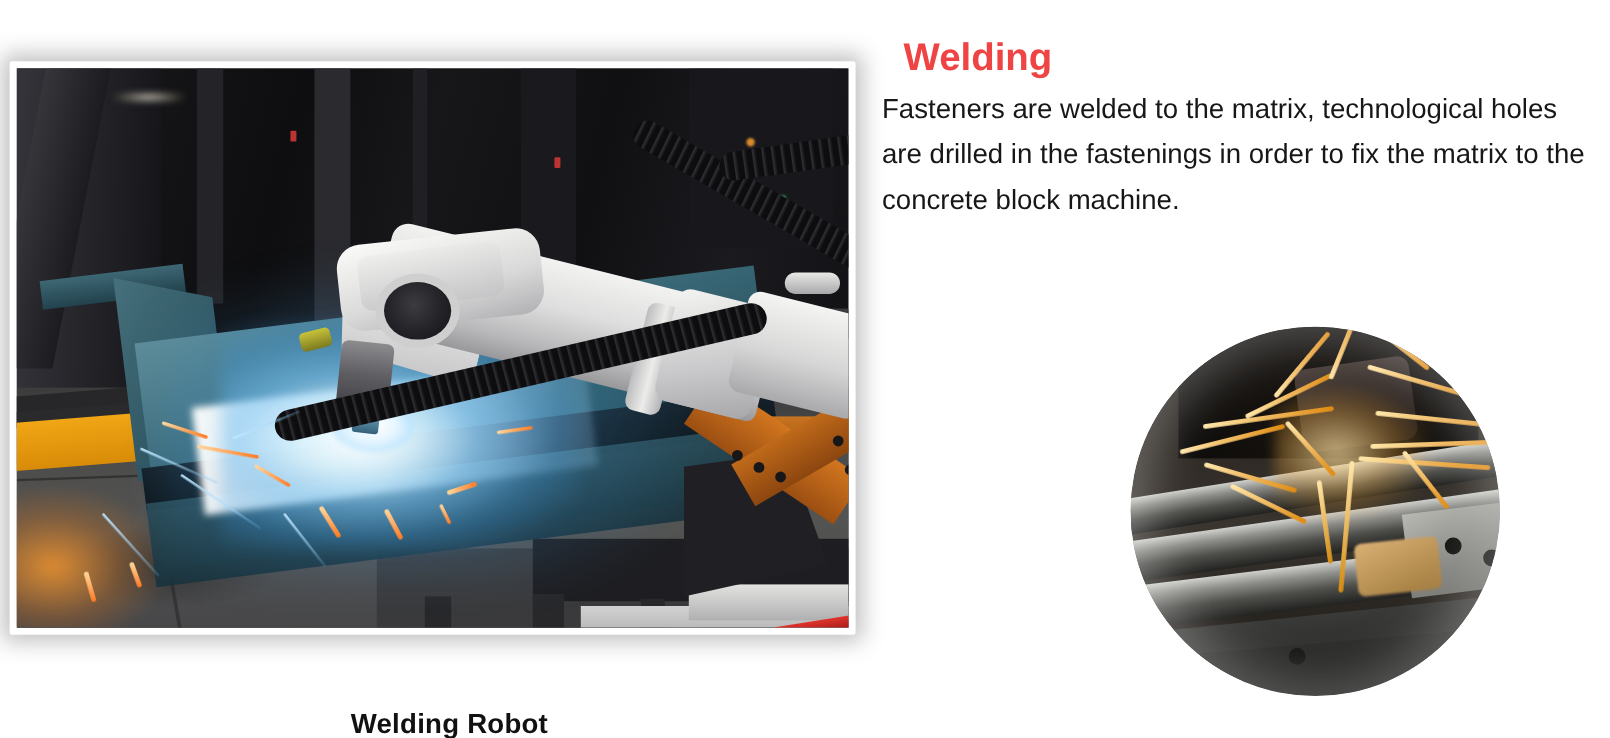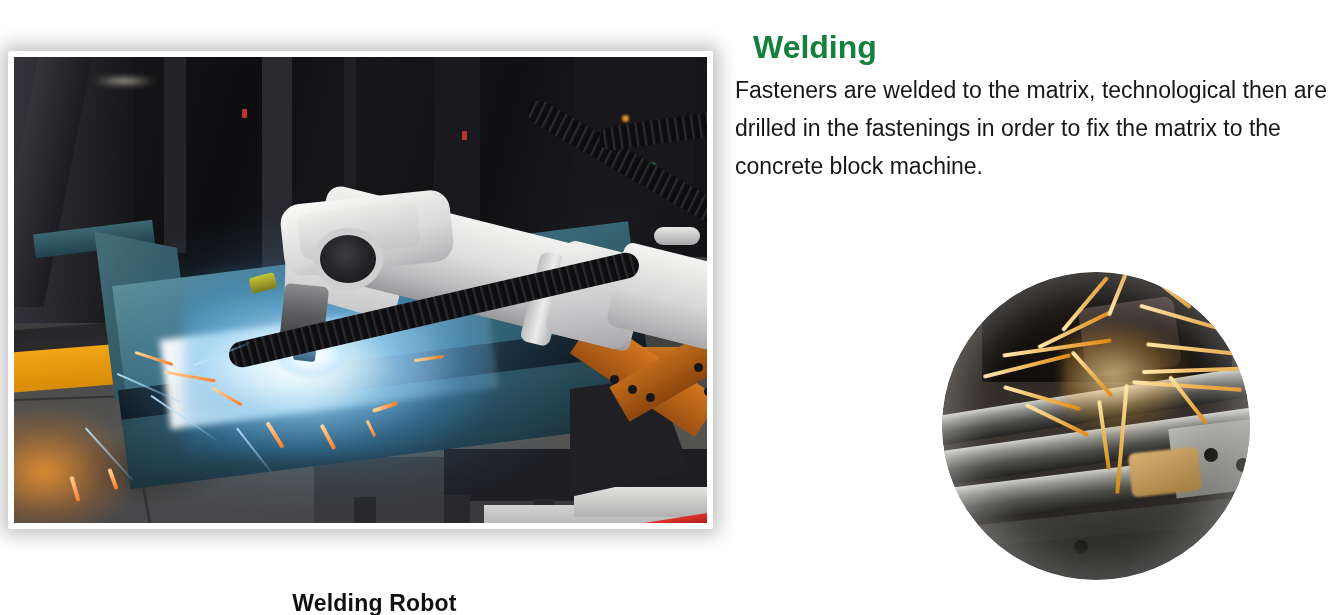--- a/index.html
+++ b/index.html
@@ -228,21 +228,21 @@
   
   .caption{
     position:absolute;left:14px;top:533px;width:693px;
     text-align:center;font-weight:bold;font-size:23px;color:#111;
     letter-spacing:.2px;
   }
 
   
   .right-panel{position:absolute;left:735px;top:30px;width:600px;}
   .title{
-    font-size:32px;font-weight:bold;color:#15803d;margin:0 0 6px 18px;
+    font-size:32px;font-weight:bold;color:#ef4444;margin:0 0 6px 18px;
     line-height:1.1;
   }
   .body-text{
     font-size:23px;color:#171717;line-height:38px;margin:0;
     white-space:pre-line;
   }
   .para{margin:0;}
 
   
   .circle-wrap{
@@ -376,21 +376,21 @@
       <div class="spark-blue" style="left:130px;top:360px;width:80px;height:2px;transform:rotate(34deg);"></div>
       <div class="spark-blue" style="left:60px;top:396px;width:70px;height:2px;transform:rotate(48deg);"></div>
       <div class="spark-blue" style="left:178px;top:296px;width:60px;height:2px;transform:rotate(-22deg);"></div>
       <div class="spark-blue" style="left:212px;top:392px;width:56px;height:2px;transform:rotate(52deg);"></div>
     </div>
     <div class="caption">Welding Robot</div>
   </div>
 
   <div class="right-panel">
     <div class="title">Welding</div>
-    <p class="body-text para">Fasteners are welded to the matrix, technological then are drilled in the fastenings in order to fix the matrix to the concrete block machine.</p>
+    <p class="body-text para">Fasteners are welded to the matrix, technological holes are drilled in the fastenings in order to fix the matrix to the concrete block machine.</p>
   </div>
 
   <div class="circle-wrap">
     <div class="c-bg"></div>
     <div class="c-dark-top"></div>
 
     <div class="c-plate cp1"></div>
     <div class="c-plate cp2"></div>
     <div class="c-plate cp3"></div>
     <div class="c-plate cp4"></div>

